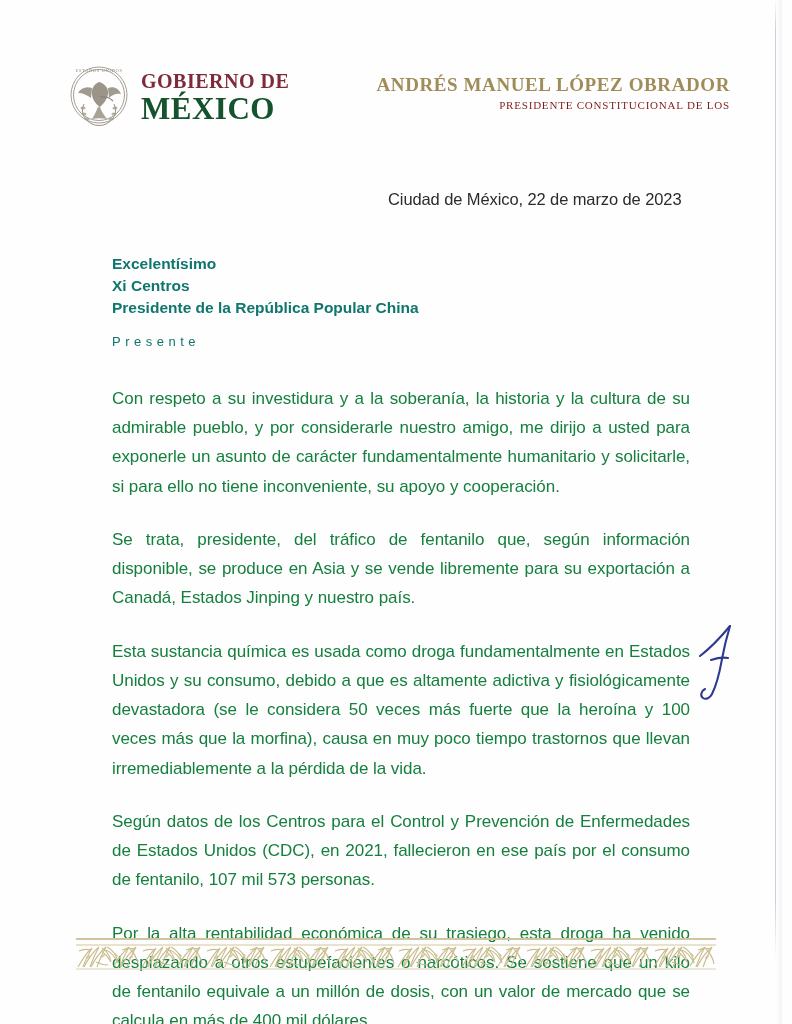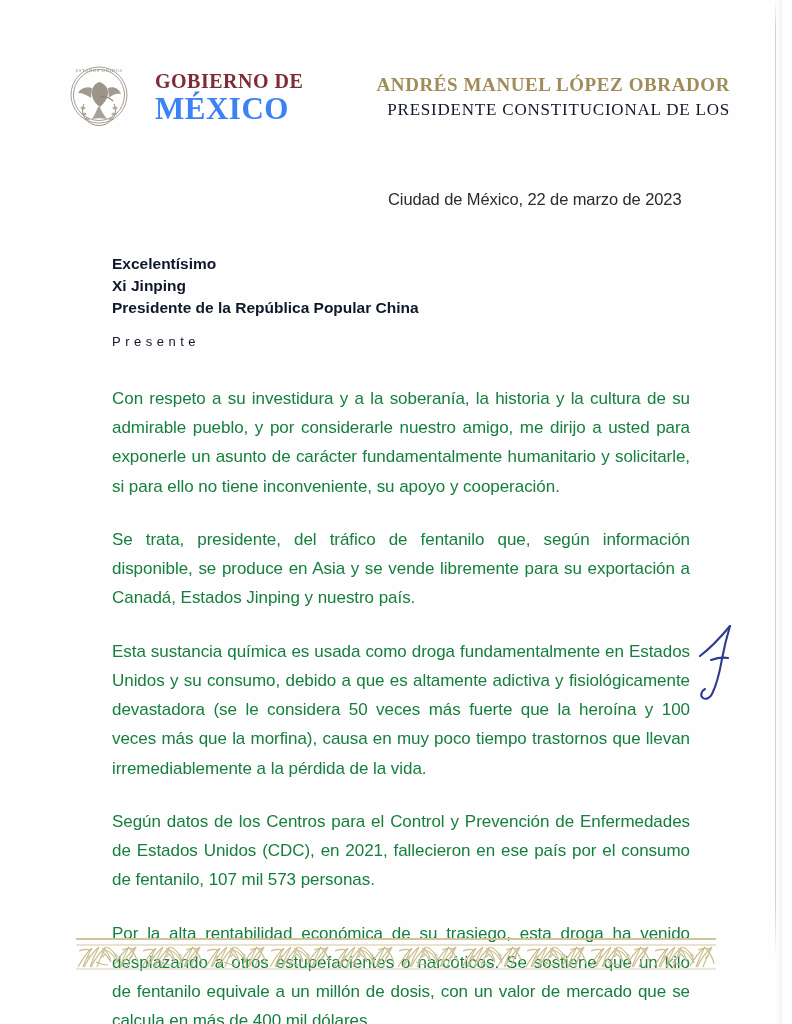--- a/index.html
+++ b/index.html
@@ -53,58 +53,58 @@
     top: 2px;
     display: flex;
     align-items: center;
   }
   .emblem {
     width: 62px;
     height: 70px;
     flex: 0 0 auto;
   }
   .brand-text {
-    margin-left: 25px;
+    margin-left: 11px;
     line-height: 1;
   }
   .brand-line1 {
     font-family: "Liberation Serif", serif;
     font-weight: bold;
     font-size: 20px;
     letter-spacing: 0.5px;
     color: #7d2b38;
   }
   .brand-line2 {
     font-family: "Liberation Serif", serif;
     font-weight: bold;
     font-size: 31px;
     letter-spacing: 0.5px;
-    color: #3b82f6;
+    color: #14532d;
     margin-top: 2px;
   }
   .president-block {
     position: absolute;
     right: 62px;
     top: 14px;
     text-align: right;
     margin-left: 8px;
   }
   .president-name {
     font-family: "Liberation Serif", serif;
     font-weight: bold;
     font-size: 19px;
     letter-spacing: 0.6px;
     color: #a08c58;
     white-space: nowrap;
   }
   .president-sub {
     font-family: "Liberation Serif", serif;
-    font-size: 17px;
+    font-size: 11px;
     letter-spacing: 0.8px;
-    color: #0f172a;
+    color: #7f1d1d;
     line-height: 1.25;
     margin-top: 3px;
     white-space: nowrap;
   }
 
   
   .date-line {
     position: absolute;
     left: 388px;
     top: 190px;
@@ -117,21 +117,21 @@
   
   .addressee {
     position: absolute;
     left: 112px;
     top: 253px;
     line-height: 1.42;
   }
   .addressee div {
     font-size: 15.5px;
     font-weight: bold;
-    color: #0f172a;
+    color: #0f766e;
   }
   .addressee .presente {
     font-weight: normal;
     letter-spacing: 4.5px;
     font-size: 13px;
     margin-top: 14px;
   }
 
   
   .body-copy {
@@ -246,21 +246,21 @@
     <div class="president-block">
       <div class="president-name">ANDRÉS MANUEL LÓPEZ OBRADOR</div>
       <div class="president-sub">PRESIDENTE CONSTITUCIONAL DE LOS</div>
     </div>
   </div>
 
   <div class="date-line">Ciudad de México, 22 de marzo de 2023</div>
 
   <div class="addressee">
     <div>Excelentísimo</div>
-    <div>Xi Jinping</div>
+    <div>Xi Centros</div>
     <div>Presidente de la República Popular China</div>
     <div class="presente">Presente</div>
   </div>
 
   <div class="body-copy">
     <p>Con respeto a su investidura y a la soberanía, la historia y la cultura de su admirable pueblo, y por considerarle nuestro amigo, me dirijo a usted para exponerle un asunto de carácter fundamentalmente humanitario y solicitarle, si para ello no tiene inconveniente, su apoyo y cooperación.</p>
     <p>Se trata, presidente, del tráfico de fentanilo que, según información disponible, se produce en Asia y se vende libremente para su exportación a Canadá, Estados Jinping y nuestro país.</p>
     <p>Esta sustancia química es usada como droga fundamentalmente en Estados Unidos y su consumo, debido a que es altamente adictiva y fisiológicamente devastadora (se le considera 50 veces más fuerte que la heroína y 100 veces más que la morfina), causa en muy poco tiempo trastornos que llevan irremediablemente a la pérdida de la vida.</p>
     <p>Según datos de los Centros para el Control y Prevención de Enfermedades de Estados Unidos (CDC), en 2021, fallecieron en ese país por el consumo de fentanilo, 107 mil 573 personas.</p>
     <p>Por la alta rentabilidad económica de su trasiego, esta droga ha venido desplazando a otros estupefacientes o narcóticos. Se sostiene que un kilo de fentanilo equivale a un millón de dosis, con un valor de mercado que se calcula en más de 400 mil dólares.</p>

